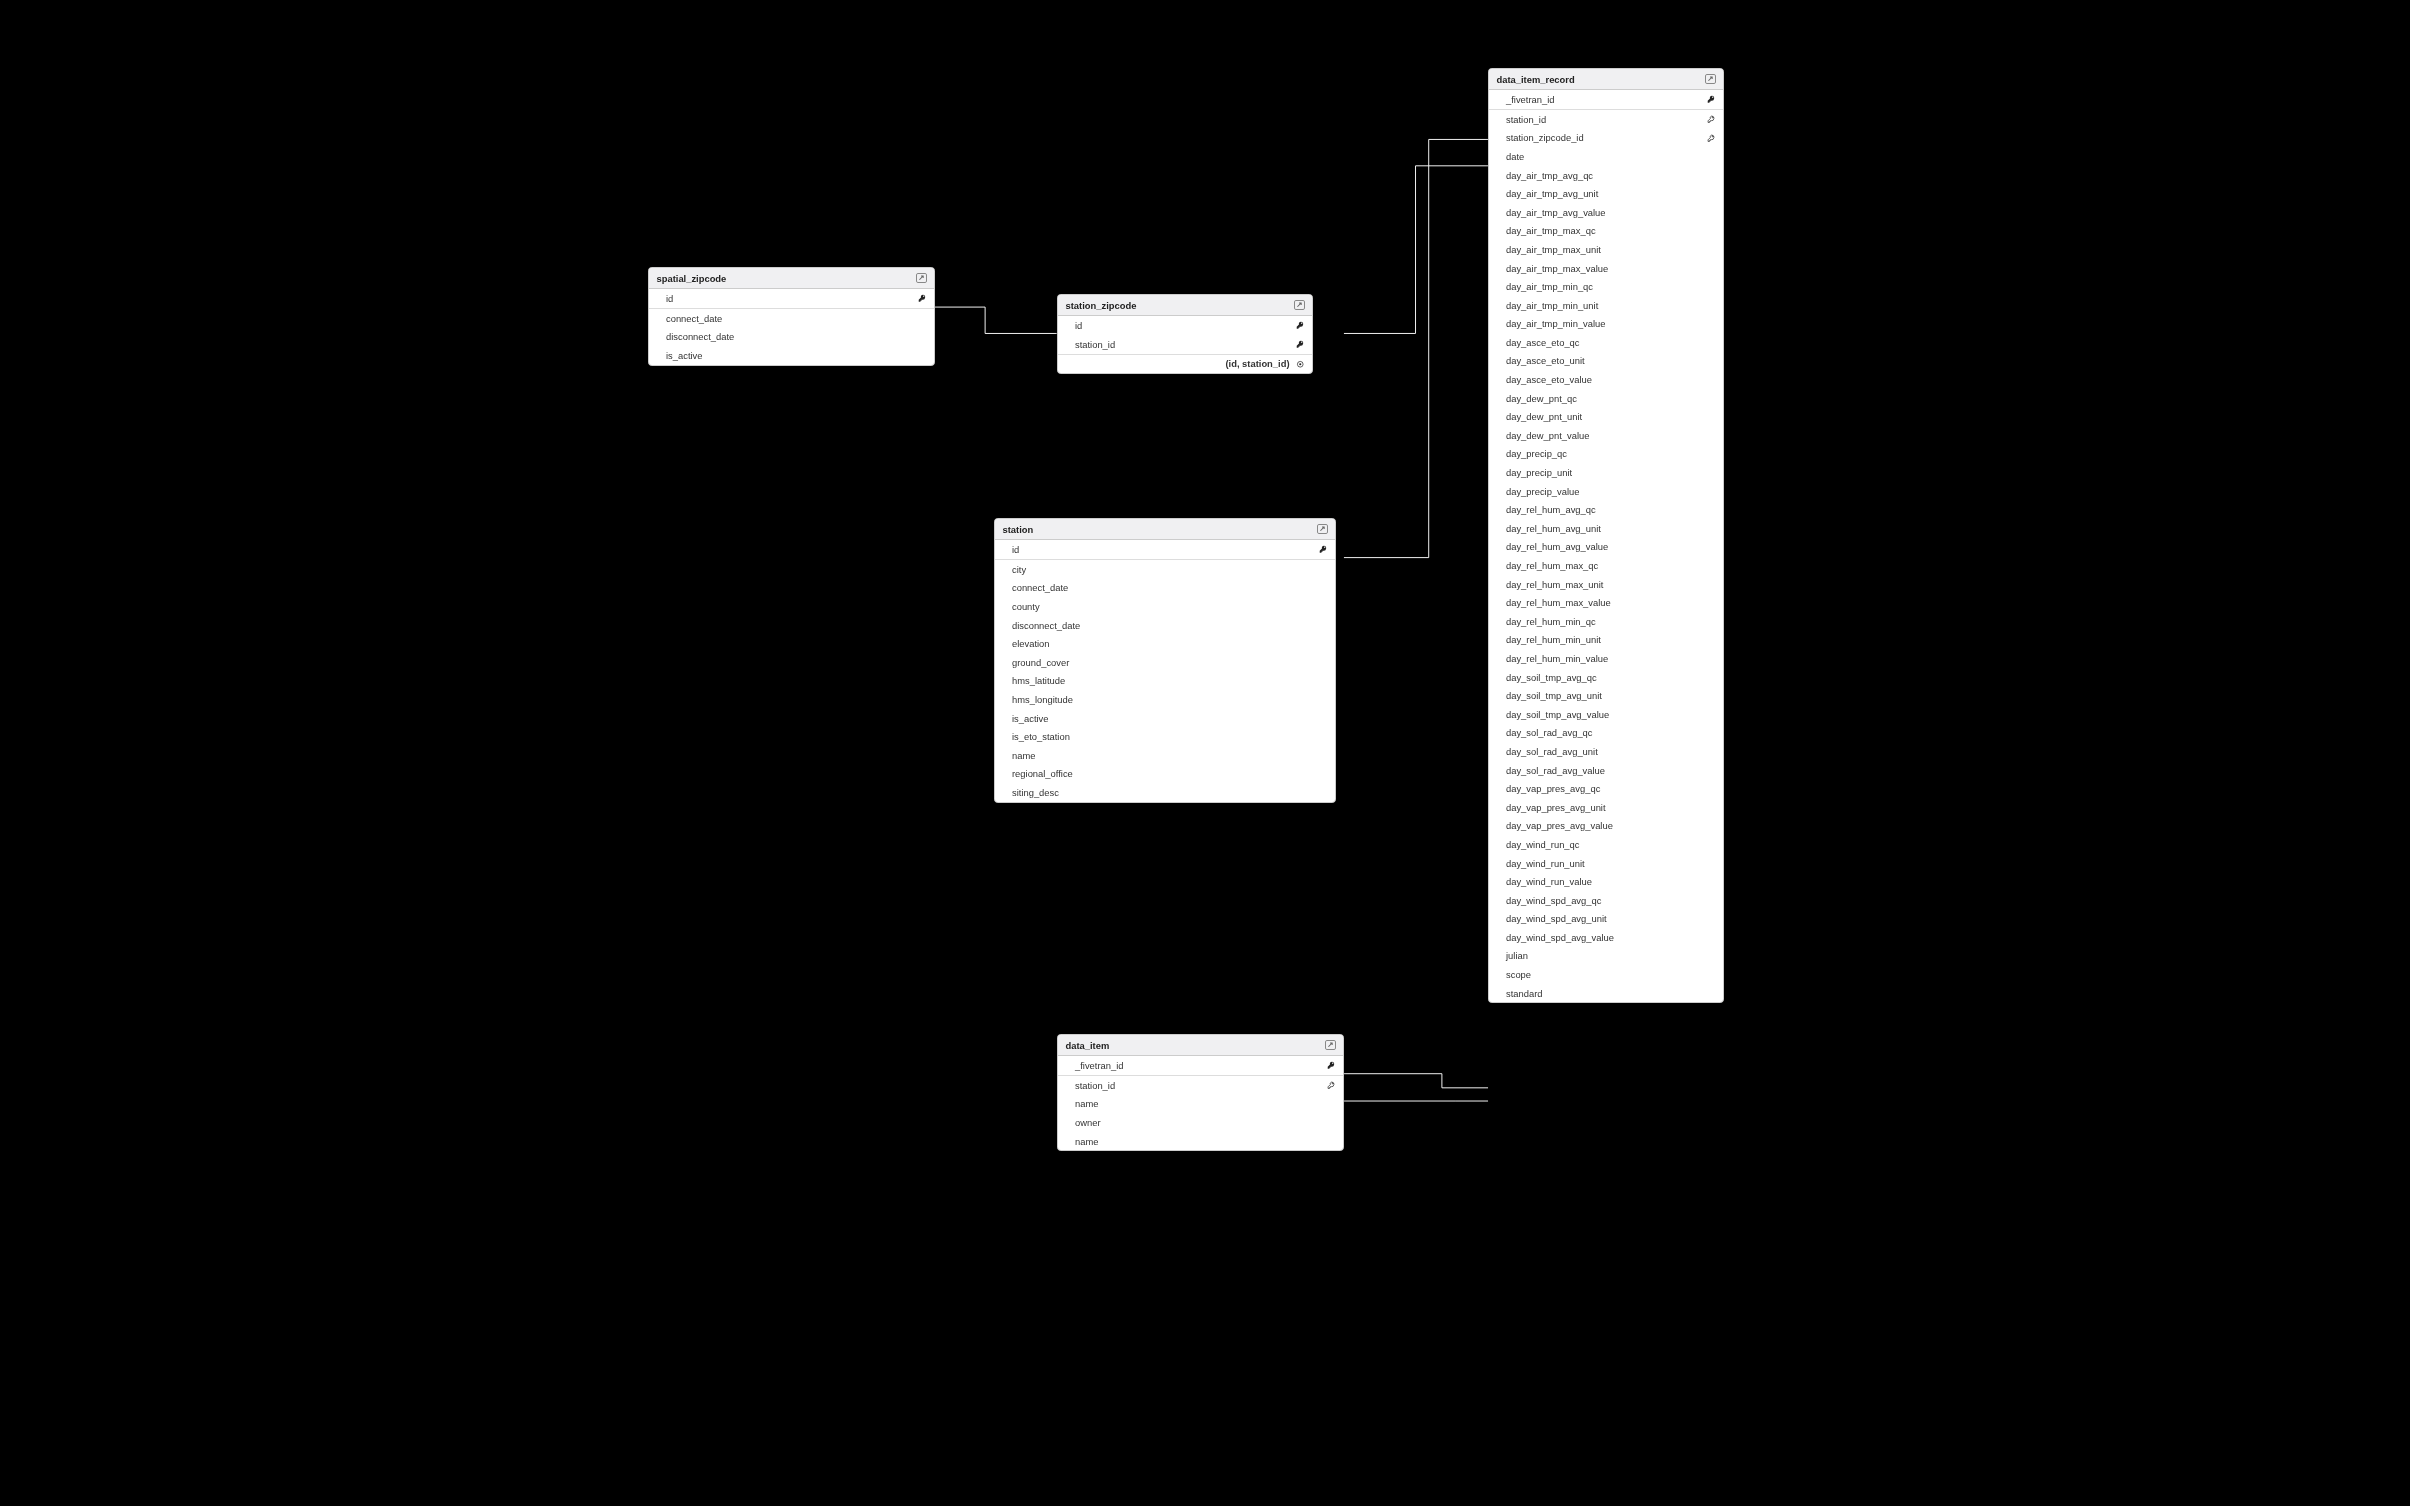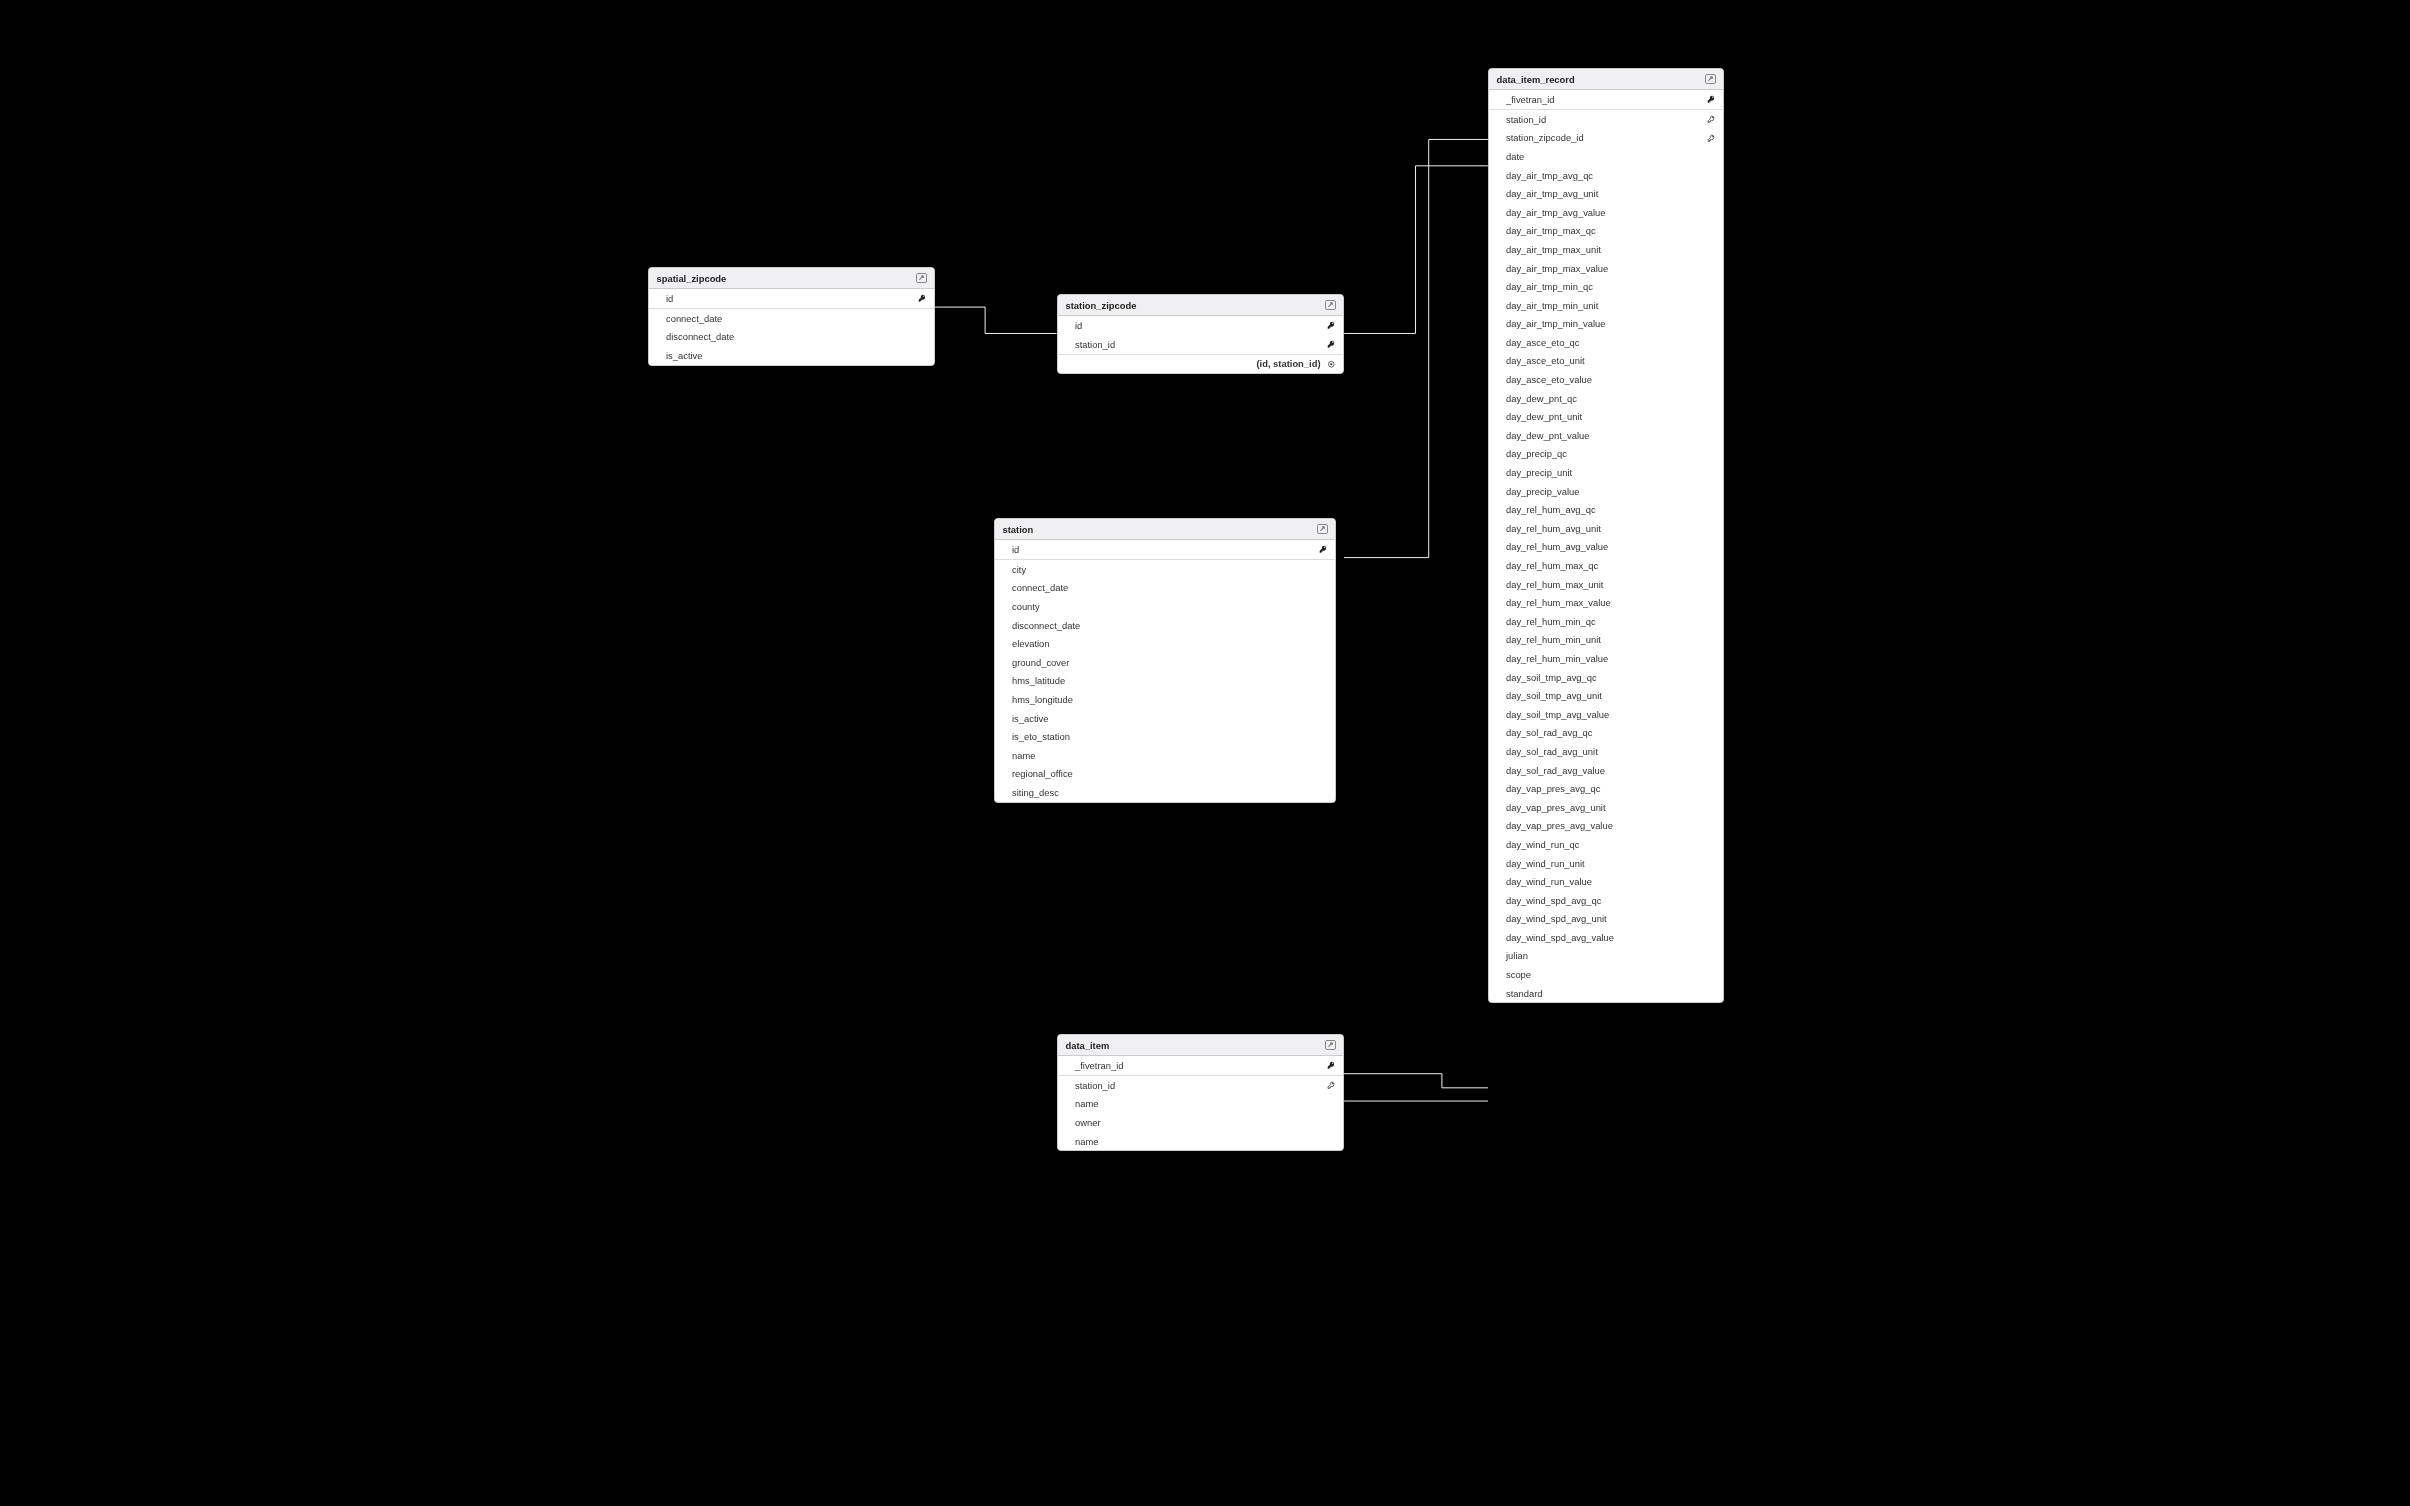--- a/index.html
+++ b/index.html
@@ -136,21 +136,21 @@
           <span>connect_date</span>
         </div>
         <div class="table-row">
           <span>disconnect_date</span>
         </div>
         <div class="table-row">
           <span>is_active</span>
         </div>
       </div>
     </div>
-    <div class="table" style="left: 1057px; top: 294px; width: 287px;">
+    <div class="table" style="left: 1057px; top: 294px; width: 256px;">
       <div class="table-header">
         <span>station_zipcode</span>
         <span class="expand-icon"></span>
       </div>
       <div class="table-body">
         <div class="table-row">
           <span>id</span>
           <span class="key-icon">
             <svg width="8.5" height="8.5" viewBox="0 0 24 24">
               <path fill="#222" d="M14 2a6 6 0 0 0-5.65 8L2 16.34V22h5v-3h3v-3h2.35A6 6 0 1 0 14 2zm2 6a2 2 0 1 1 2-2 2 2 0 0 1-2 2z"></path>

